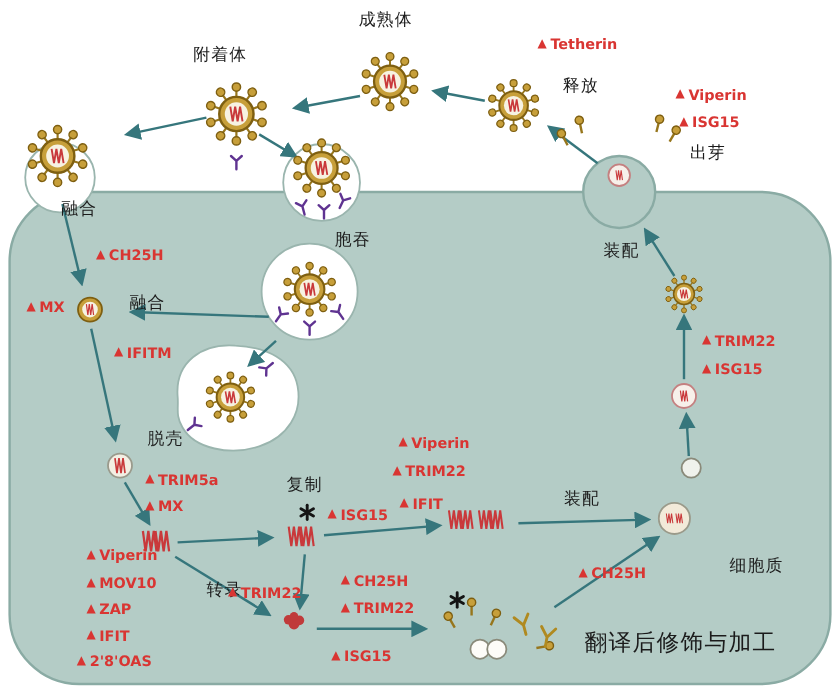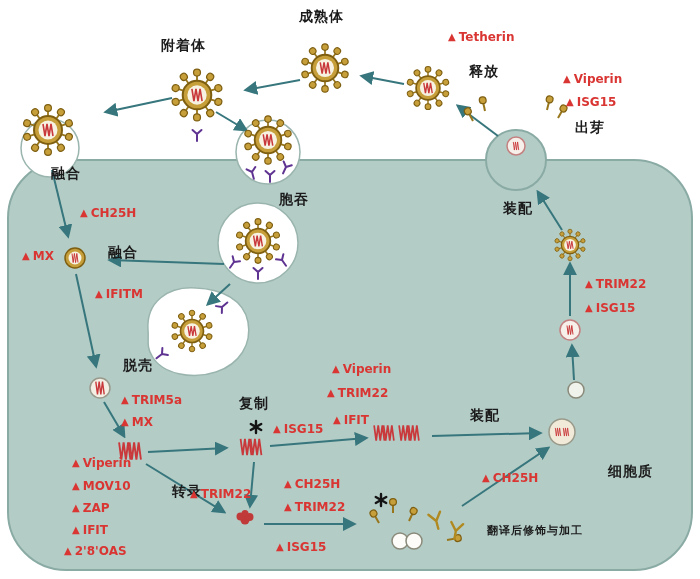--- a/index.html
+++ b/index.html
@@ -1,20 +1,20 @@
 <!DOCTYPE html>
 <html><head>
 <meta charset="utf-8">
 <style>
   * { margin:0; padding:0; box-sizing:border-box; }
   body { background:#fff; font-family:"DejaVu Sans","Liberation Sans",sans-serif; }
   .canvas { position:relative; width:700px; height:579px; background:#ffffff; overflow:hidden; }
   svg.bg { position:absolute; left:0; top:0; }
-  .zh { position:absolute; font-size:14px; font-weight:700; color:#1b1b1b; letter-spacing:1px; white-space:nowrap; }
-  .zh.small { font-size:11px; }
+  .zh { position:absolute; font-size:14px; font-weight:400; color:#1b1b1b; letter-spacing:1px; white-space:nowrap; }
+  .zh.small { font-size:19px; }
   .factor { position:absolute; display:flex; align-items:center; gap:3px; font-size:12px; font-weight:600; color:#d93532; white-space:nowrap; }
   .tri { font-size:10px; line-height:1; color:#d93532; }
 </style>
 </head>
 <body>
 
 <div class="canvas">
 
   <svg class="bg" width="700" height="579" viewBox="0 0 700 579">
     <defs>

